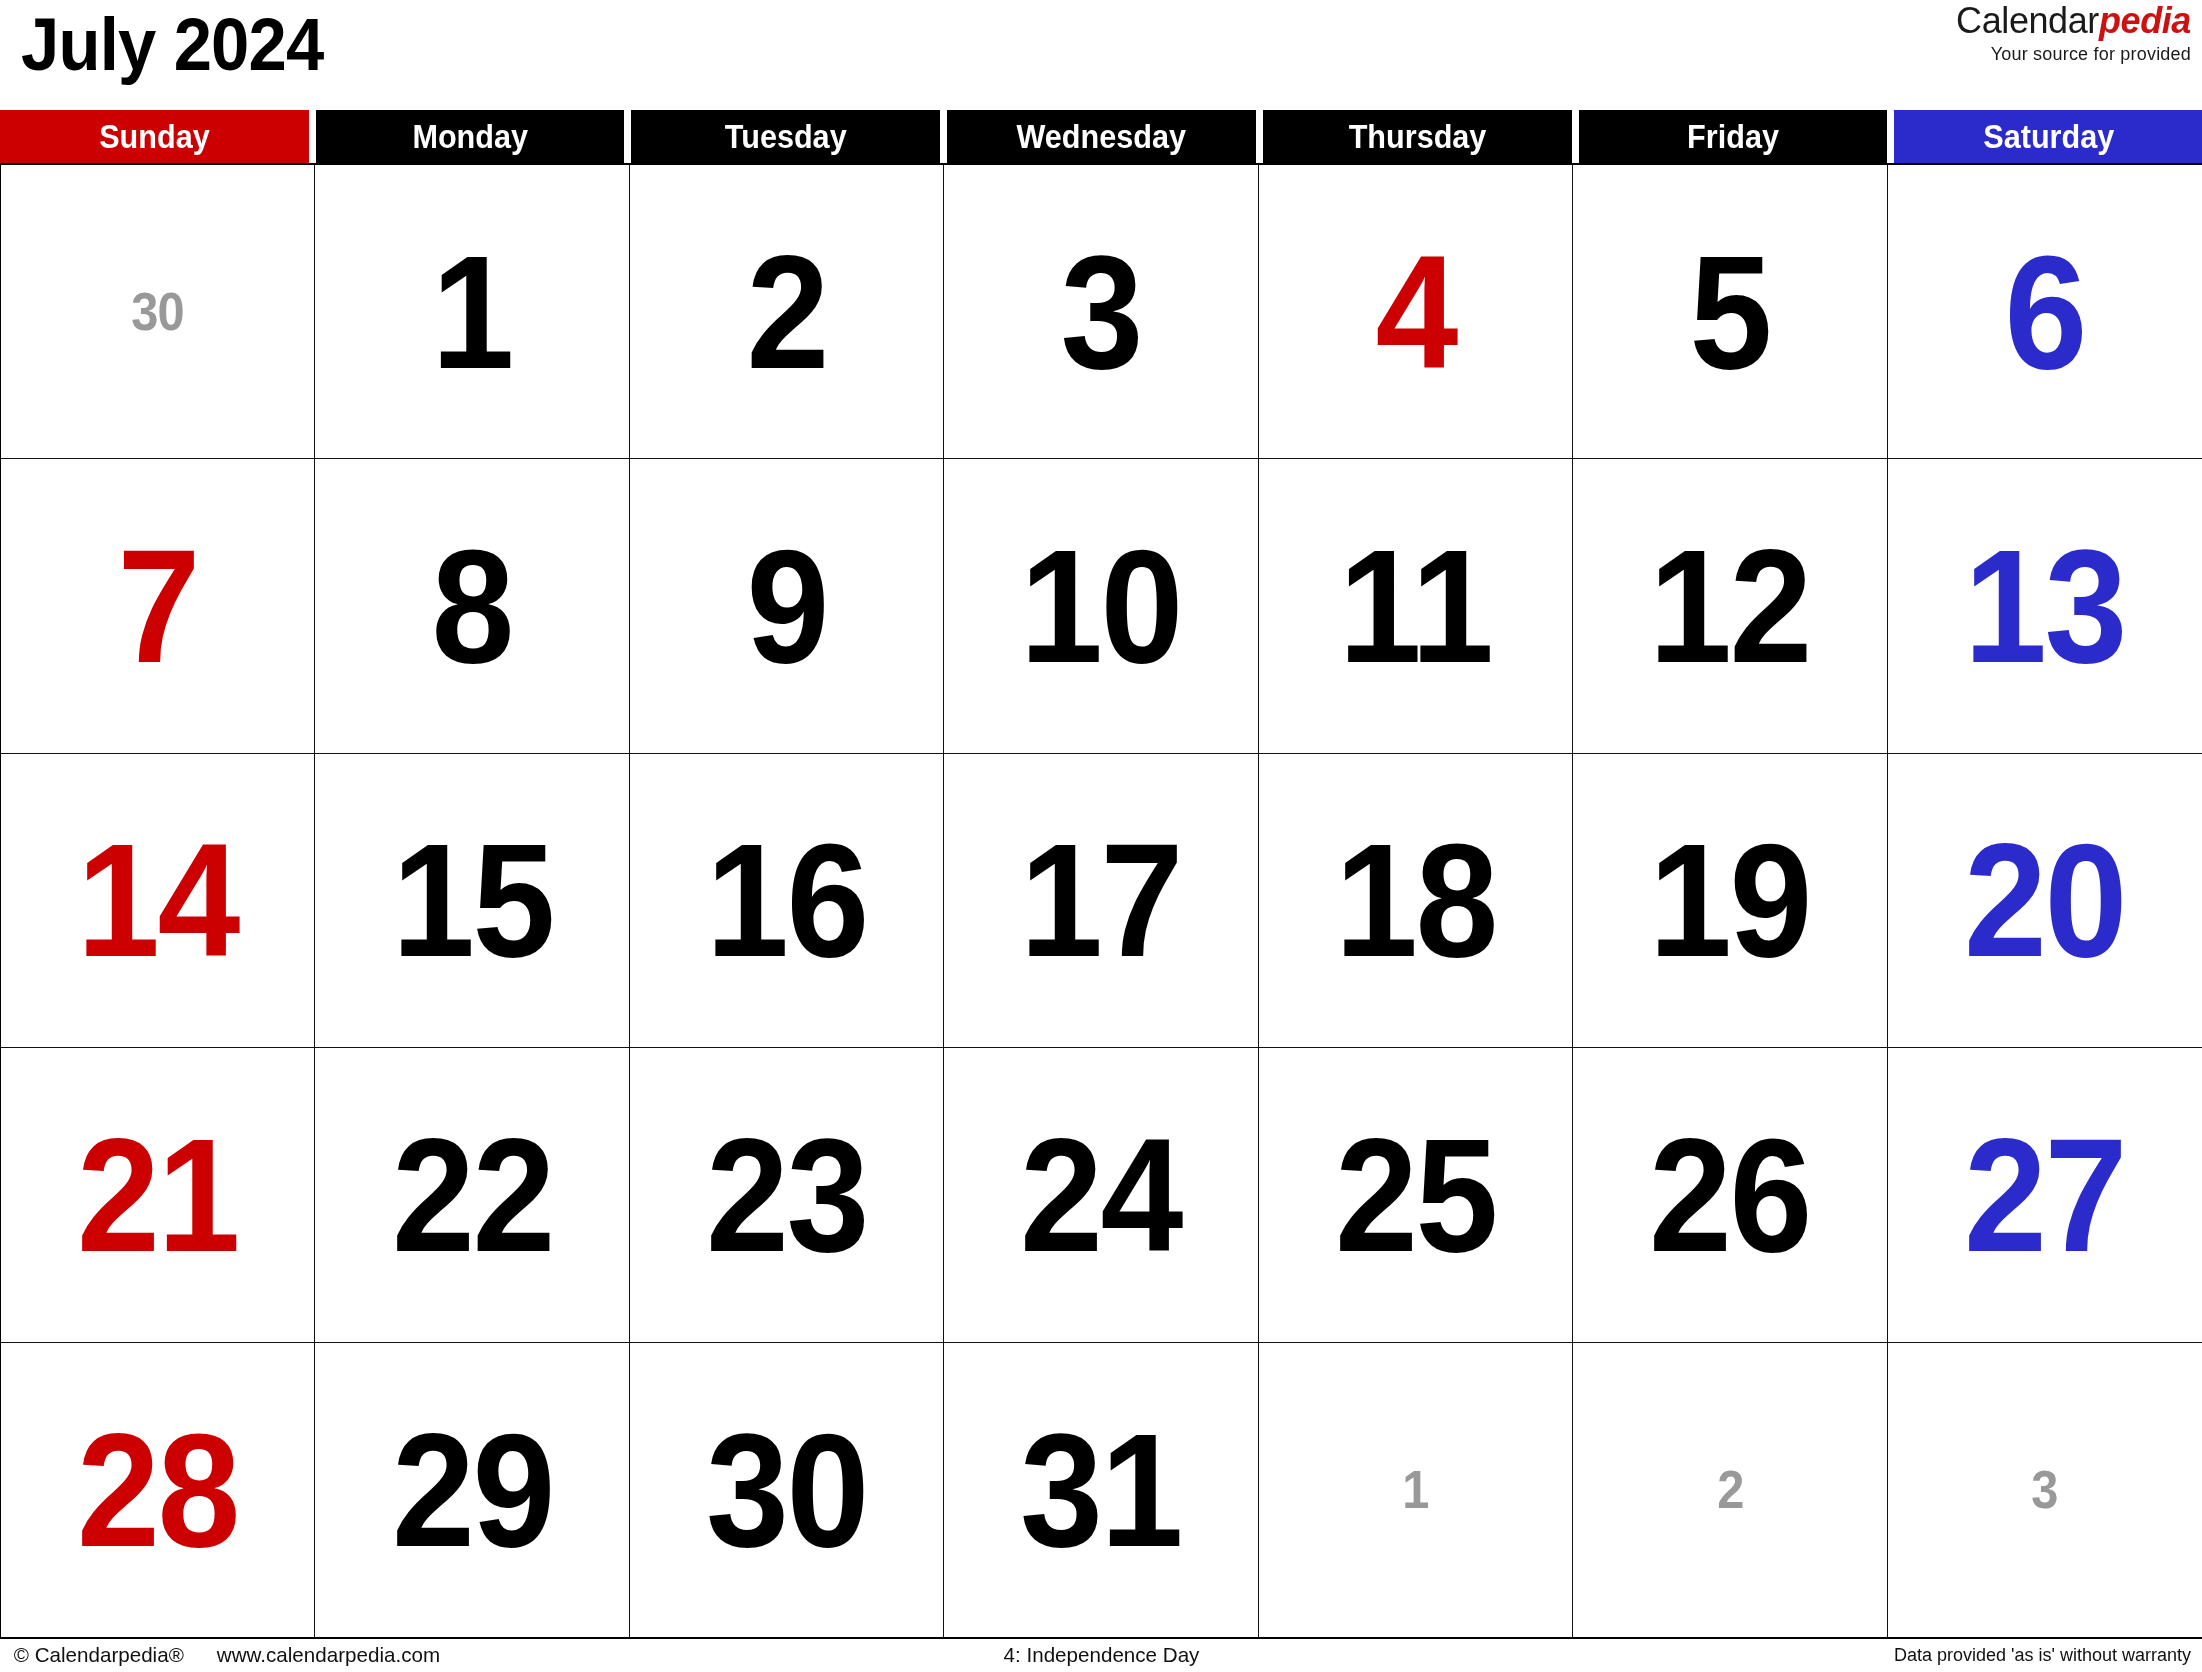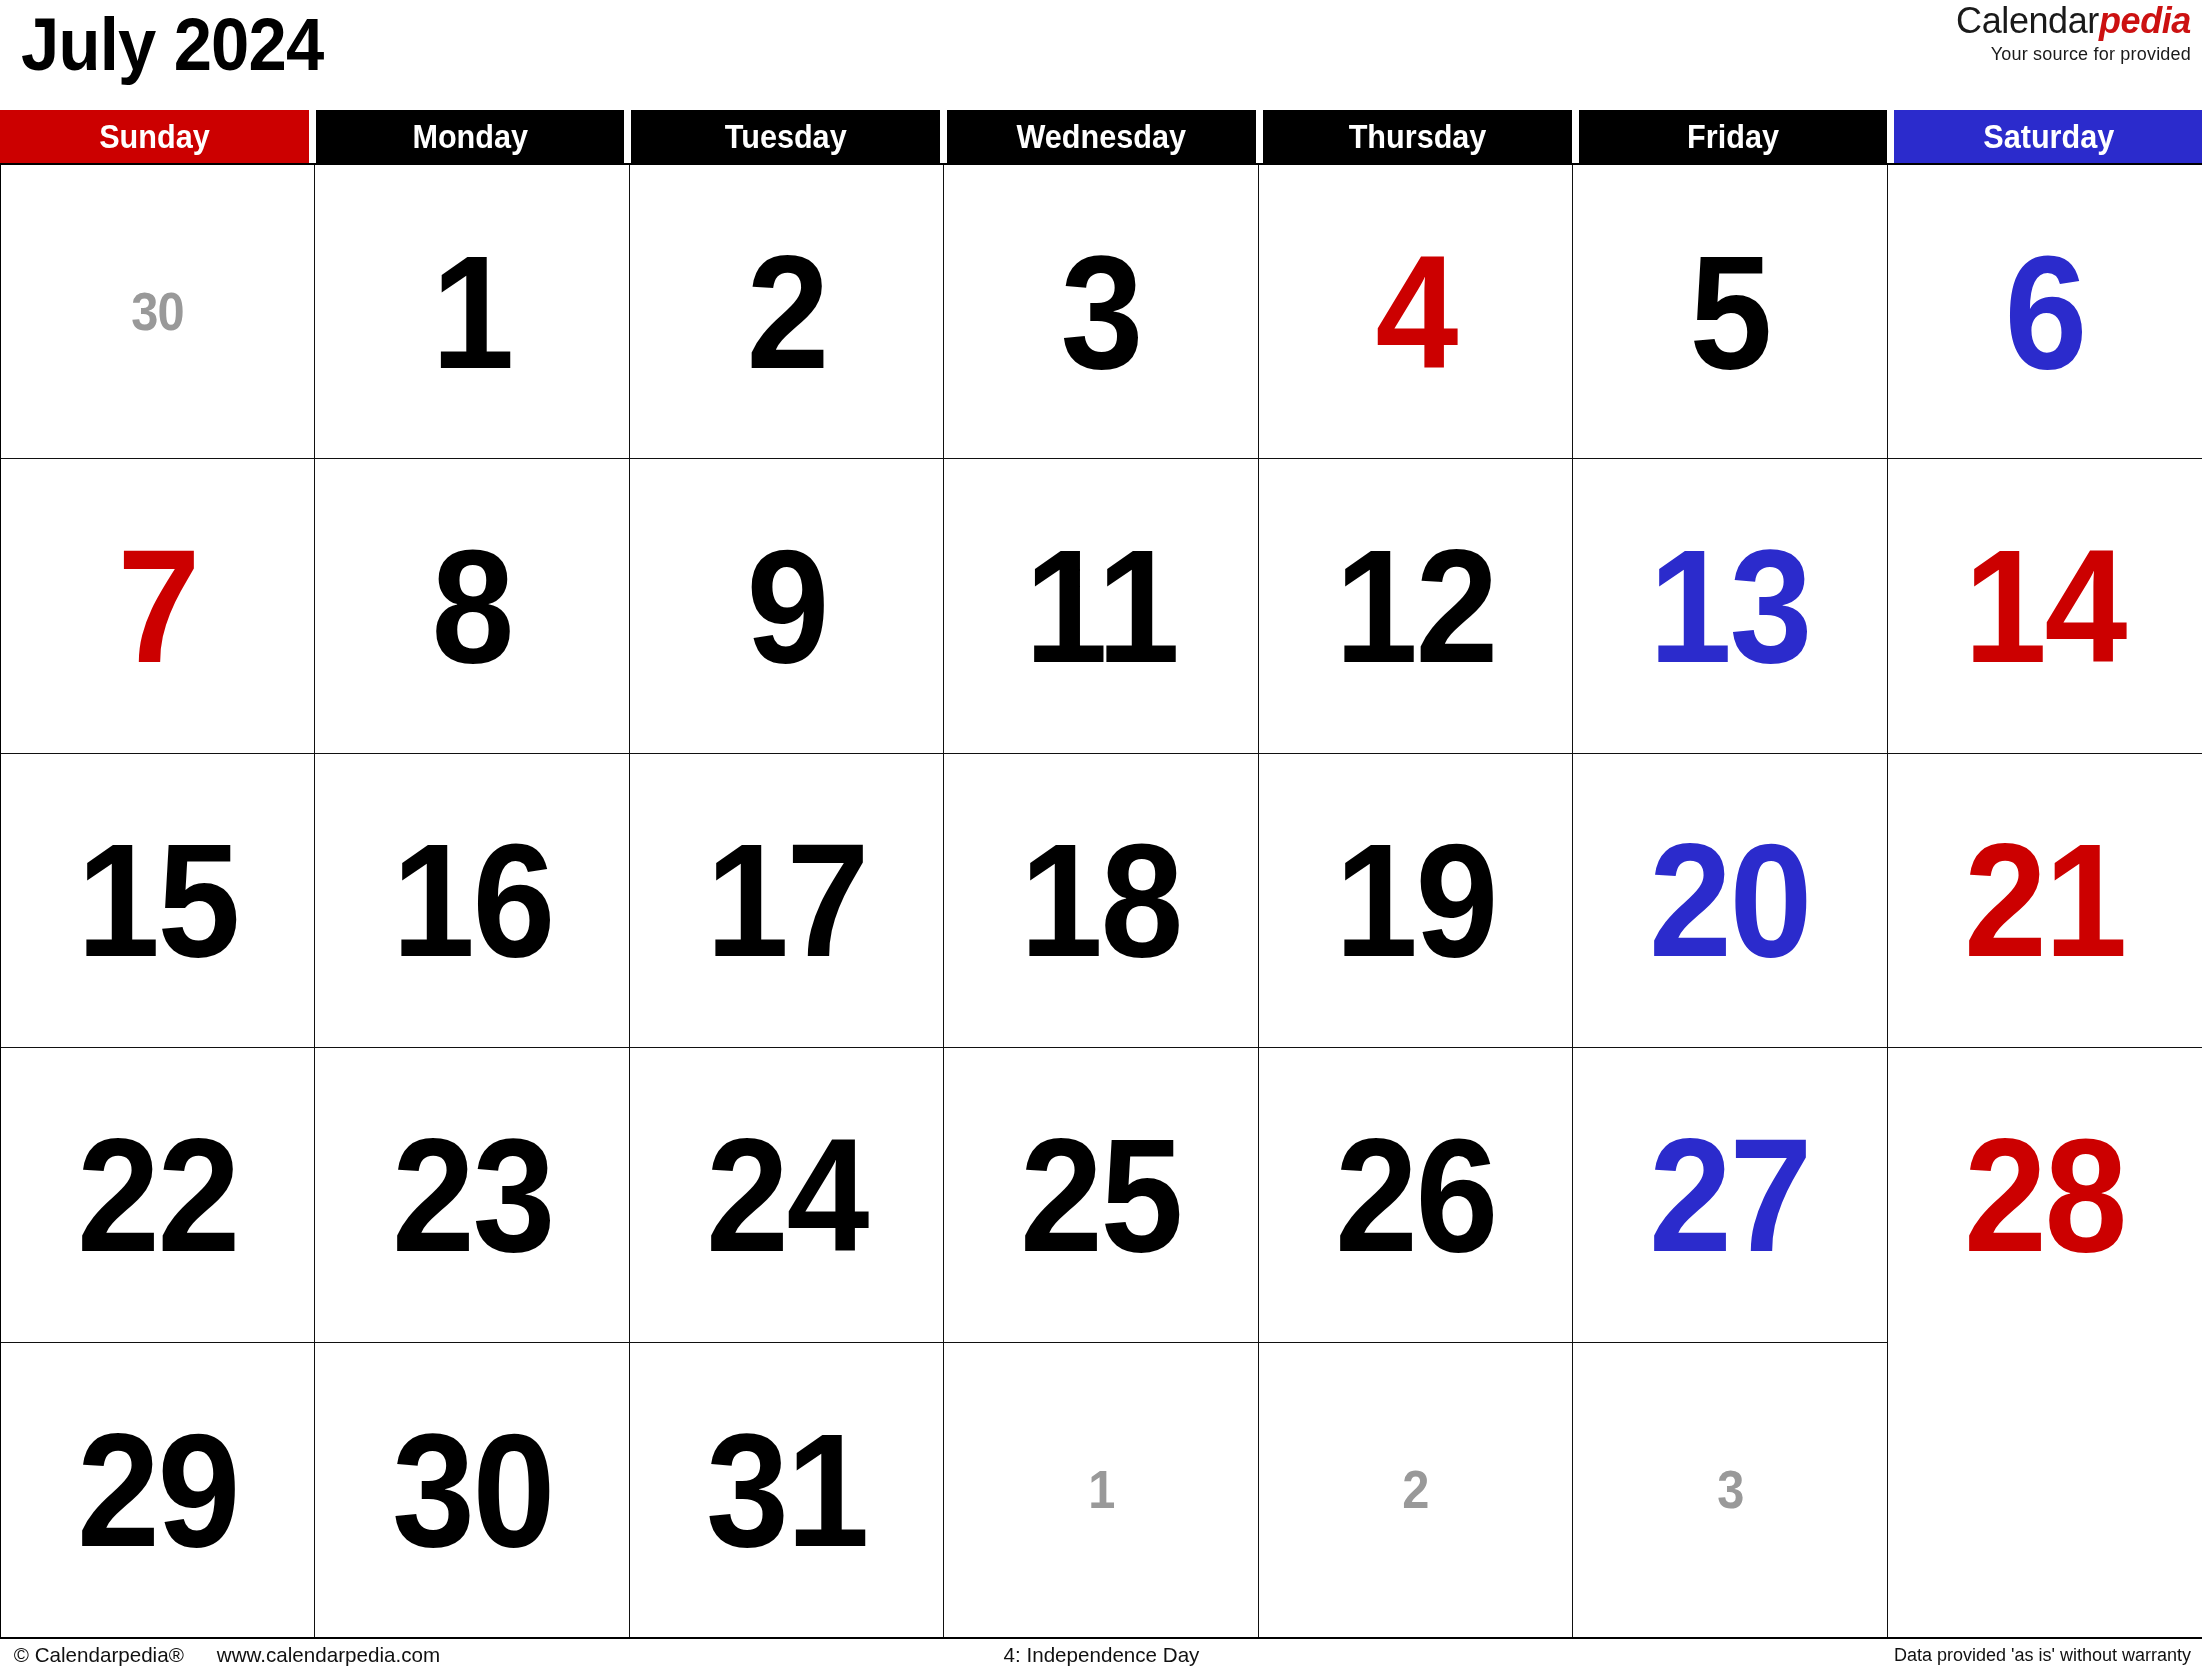--- a/index.html
+++ b/index.html
@@ -178,20 +178,23 @@
       <div class="cell">
         <span class="daynum sun">7</span>
       </div>
       <div class="cell">
         <span class="daynum ">8</span>
       </div>
       <div class="cell">
         <span class="daynum ">9</span>
       </div>
       <div class="cell">
+        <span class="daynum ">10</span>
+      </div>
+      <div class="cell">
         <span class="daynum ">11</span>
       </div>
       <div class="cell">
         <span class="daynum ">12</span>
       </div>
       <div class="cell">
         <span class="daynum sat">13</span>
       </div>
       <div class="cell">
         <span class="daynum sun">14</span>

